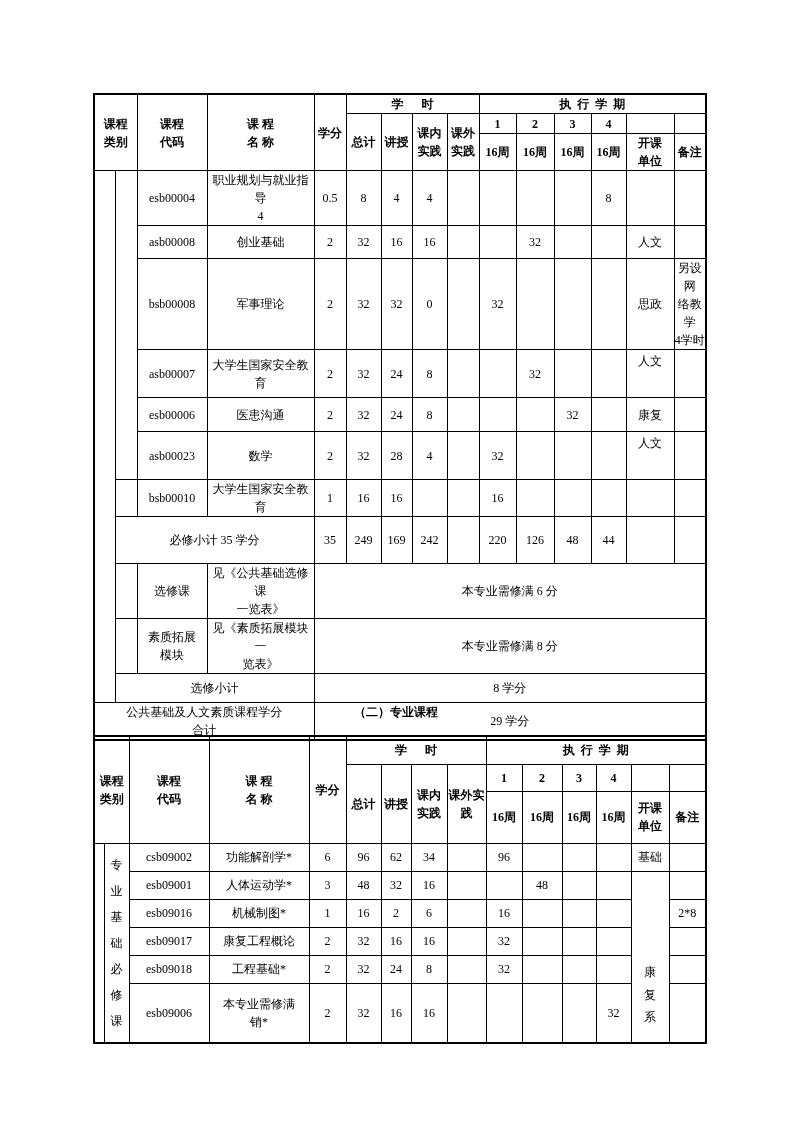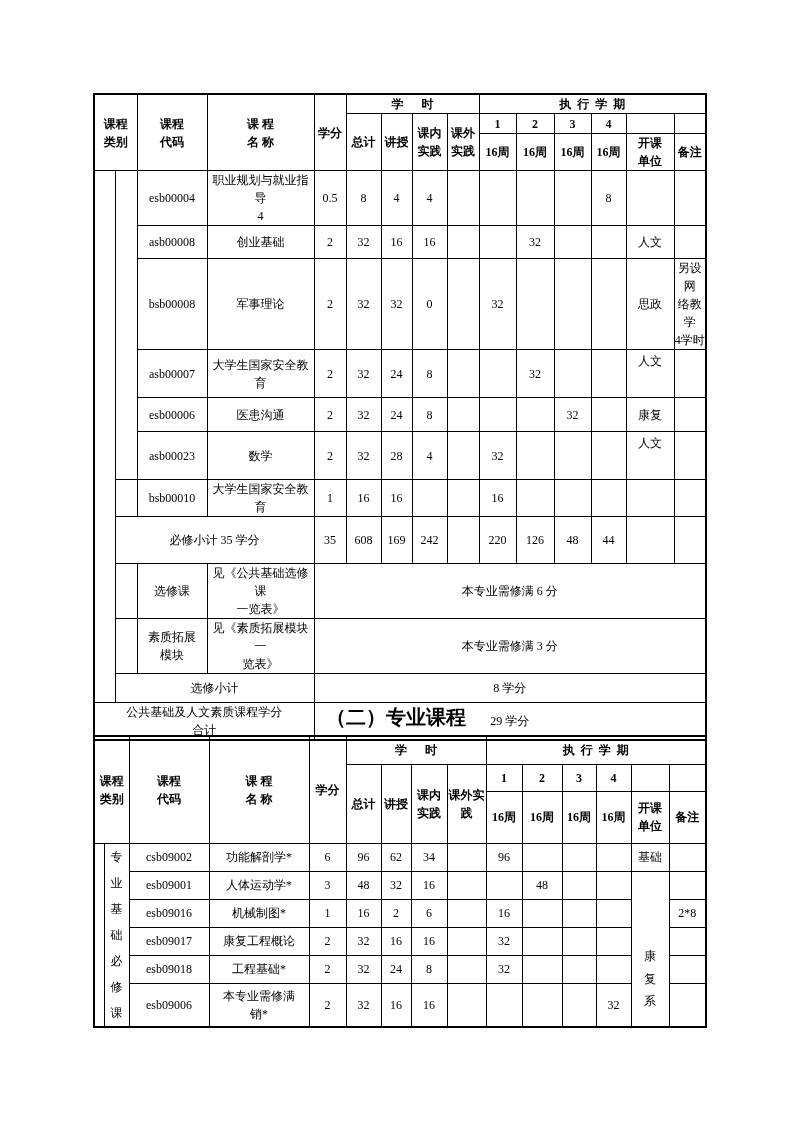--- a/index.html
+++ b/index.html
@@ -7,21 +7,21 @@
         font-family:"Liberation Serif","DejaVu Sans",serif;color:#000;}
   table{position:absolute;left:93px;border-collapse:collapse;table-layout:fixed;
         border:2px solid #000;}
   td{border:1px solid #000;text-align:center;vertical-align:middle;padding:0;
      font-size:12px;line-height:1.5;white-space:pre-wrap;overflow:hidden;}
   td.h{font-weight:bold;}
   td.vtop{vertical-align:top;padding-top:2px;}
   td.vcat{line-height:26px;}
   td.vbot{vertical-align:bottom;padding-bottom:14px;line-height:1.85;}
   .title{position:absolute;top:704px;left:0;width:792px;text-align:center;
-         font-size:20px;font-weight:bold;}
+         font-size:12px;font-weight:bold;}
   .pagenum{position:absolute;top:1031px;left:0;width:792px;text-align:center;font-size:12px;}
 </style>
 </head>
 <body>
 
 <div class="page">
 
   <table style="top:93px;width:612px">
     <colgroup>
       <col style="width:21px">
@@ -183,21 +183,21 @@
       <td>16</td>
       <td></td>
       <td></td>
       <td></td>
       <td></td>
       <td></td>
     </tr>
     <tr style="height:47px">
       <td colspan="3">必修小计 35 学分</td>
       <td>35</td>
-      <td>608</td>
+      <td>249</td>
       <td>169</td>
       <td>242</td>
       <td></td>
       <td>220</td>
       <td>126</td>
       <td>48</td>
       <td>44</td>
       <td></td>
       <td></td>
     </tr>
@@ -207,21 +207,21 @@
       <td>见《公共基础选修课
 一览表》</td>
       <td colspan="11">本专业需修满 6 分</td>
     </tr>
     <tr style="height:48px">
       <td></td>
       <td>素质拓展
 模块</td>
       <td>见《素质拓展模块一
 览表》</td>
-      <td colspan="11">本专业需修满 3 分</td>
+      <td colspan="11">本专业需修满 8 分</td>
     </tr>
     <tr style="height:29px">
       <td colspan="3">选修小计</td>
       <td colspan="11">8 学分</td>
     </tr>
     <tr style="height:33px">
       <td colspan="4">公共基础及人文素质课程学分
 合计</td>
       <td colspan="11">29 学分</td>
     </tr>
@@ -359,21 +359,21 @@
       <td>32</td>
       <td>24</td>
       <td>8</td>
       <td></td>
       <td>32</td>
       <td></td>
       <td></td>
       <td></td>
       <td></td>
     </tr>
-    <tr style="height:44px">
+    <tr style="height:60px">
       <td>esb09006</td>
       <td>本专业需修满
 销*</td>
       <td>2</td>
       <td>32</td>
       <td>16</td>
       <td>16</td>
       <td></td>
       <td></td>
       <td></td>

